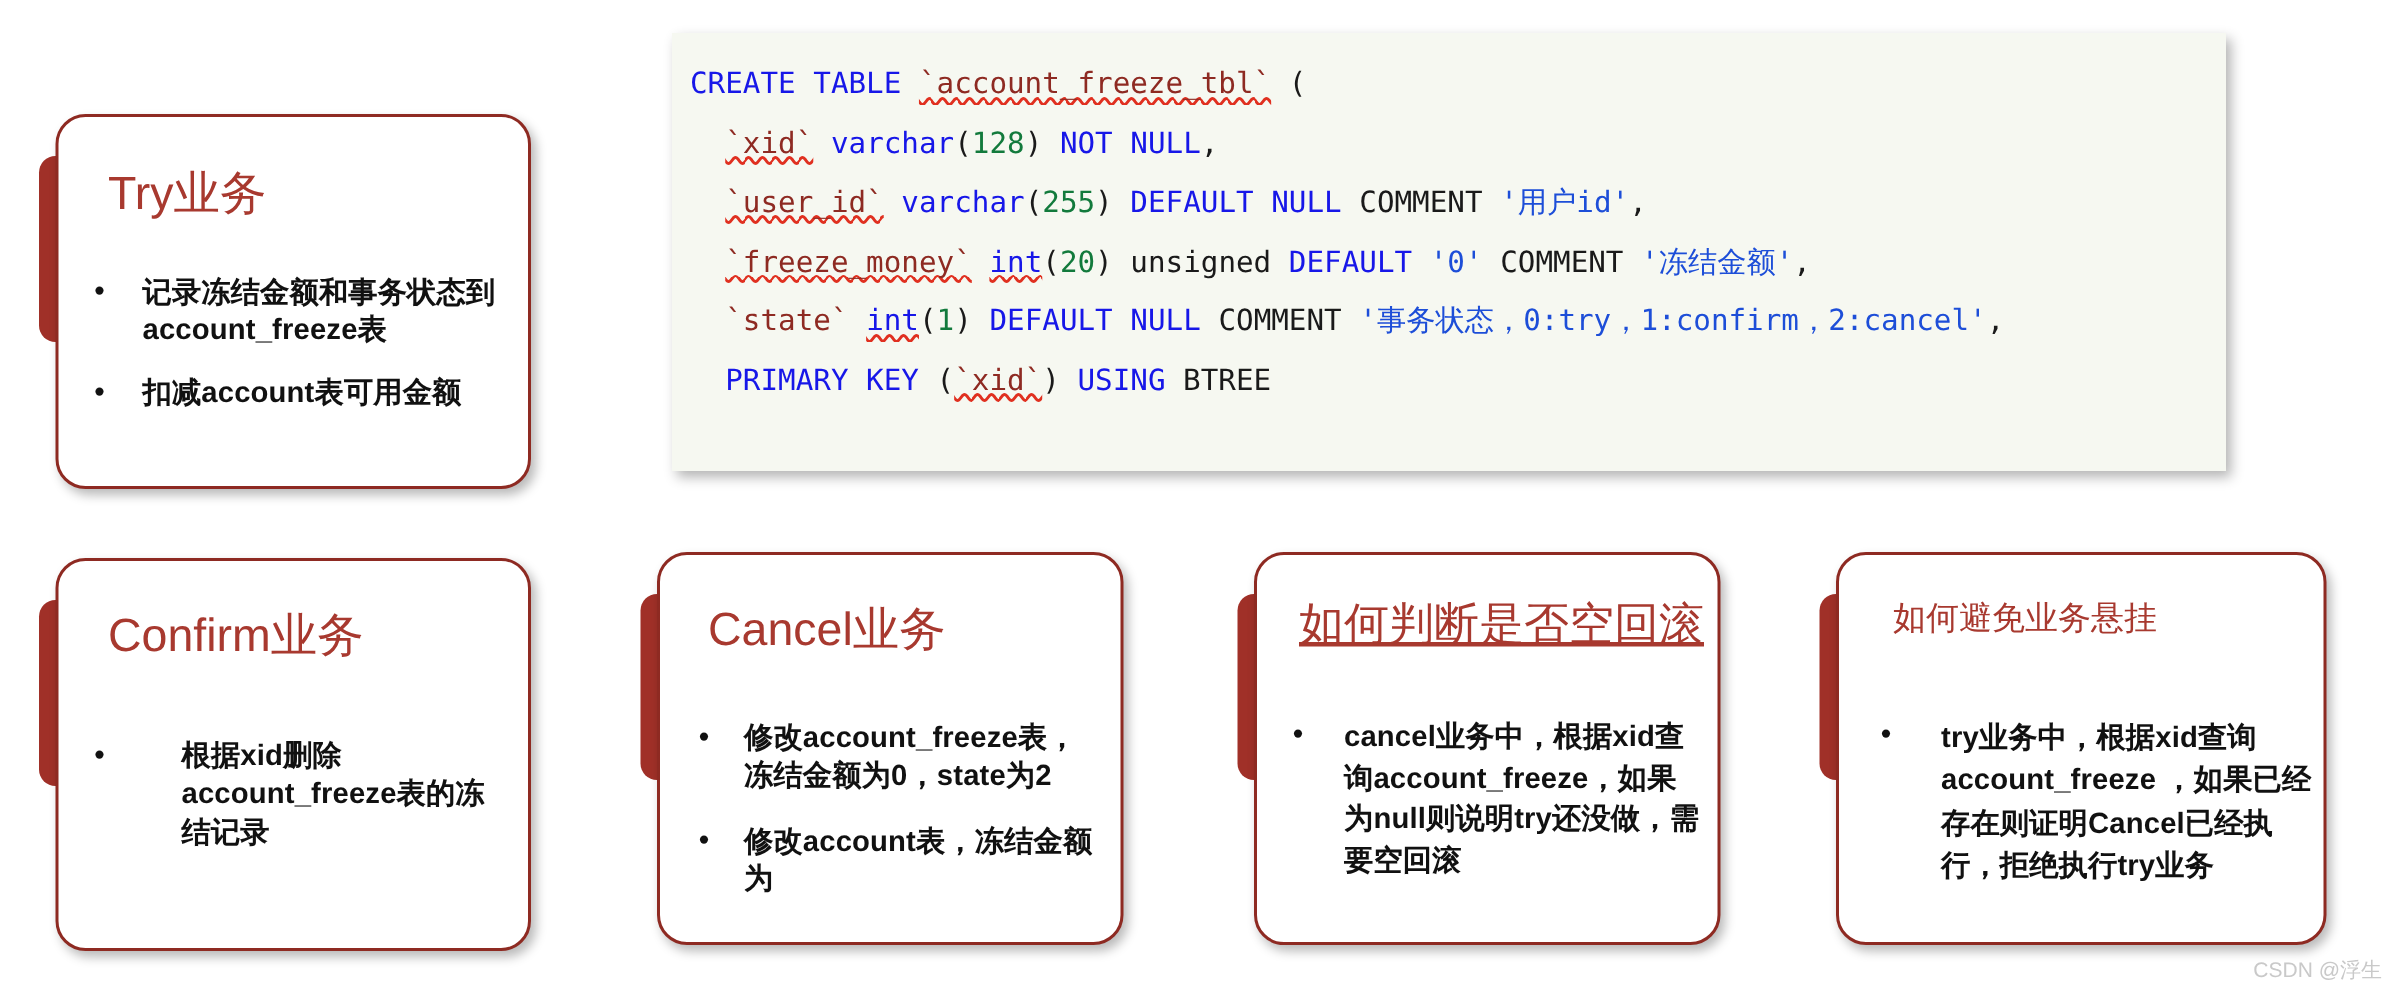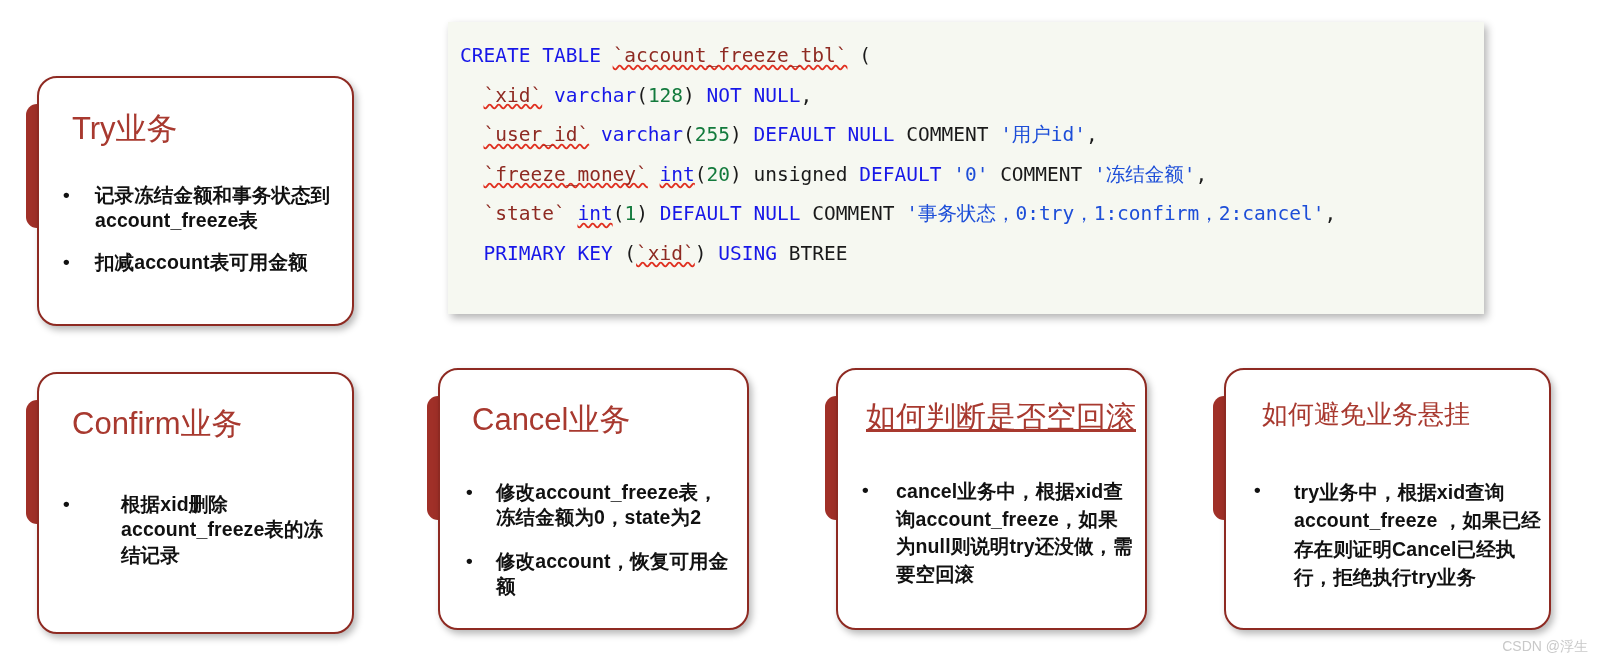--- a/index.html
+++ b/index.html
@@ -98,21 +98,21 @@
   #card-cancel .bullet { padding-left: 30px; margin-bottom: 18px; }
 
   
   #card-empty-rollback { left: 825px; top: 368px; width: 322px; height: 262px; }
   #card-empty-rollback .card-title { position: absolute; left: 28px; top: 30px; font-size: 30px; text-decoration: underline; }
   #card-empty-rollback .bullets { position: absolute; left: 24px; top: 108px; right: 10px; }
   #card-empty-rollback .bullet { padding-left: 34px; line-height: 1.42; }
 
   
   #card-hanging { left: 1213px; top: 368px; width: 338px; height: 262px; }
-  #card-hanging .card-title { position: absolute; left: 36px; top: 30px; font-size: 26px; }
+  #card-hanging .card-title { position: absolute; left: 36px; top: 30px; font-size: 22px; }
   #card-hanging .bullets { position: absolute; left: 28px; top: 108px; right: 6px; }
   #card-hanging .bullet { padding-left: 40px; line-height: 1.45; }
 
   
   #sql-block {
     position: absolute;
     left: 448px;
     top: 22px;
     width: 1036px;
     height: 292px;
@@ -200,21 +200,21 @@
     <div class="card-tab"></div>
     <div class="card">
       <div class="card-title">Cancel业务</div>
       <ul class="bullets">
         <li class="bullet">
           <span class="dot">•</span>
           <span class="btext">修改account_freeze表，冻结金额为0，state为2</span>
         </li>
         <li class="bullet">
           <span class="dot">•</span>
-          <span class="btext">修改account，恢复可用金额</span>
+          <span class="btext">修改account表，冻结金额为</span>
         </li>
       </ul>
     </div>
   </div>
 
   <div class="card-wrap" id="card-empty-rollback">
     <div class="card-tab"></div>
     <div class="card">
       <div class="card-title">如何判断是否空回滚</div>
       <ul class="bullets">

